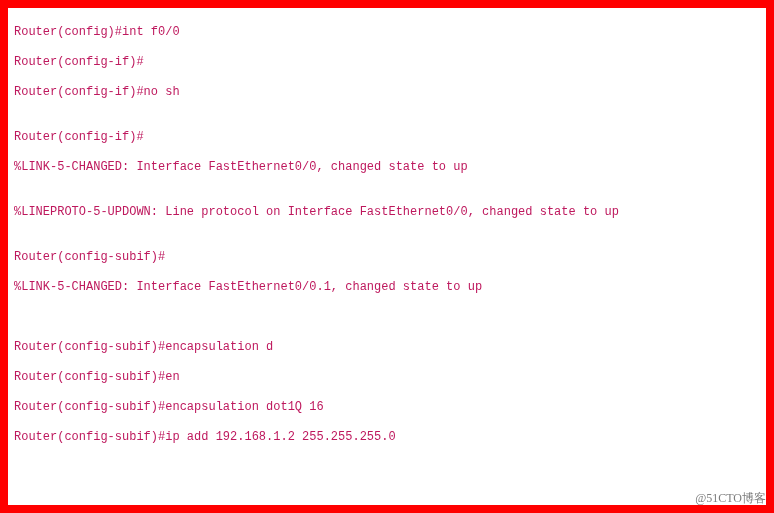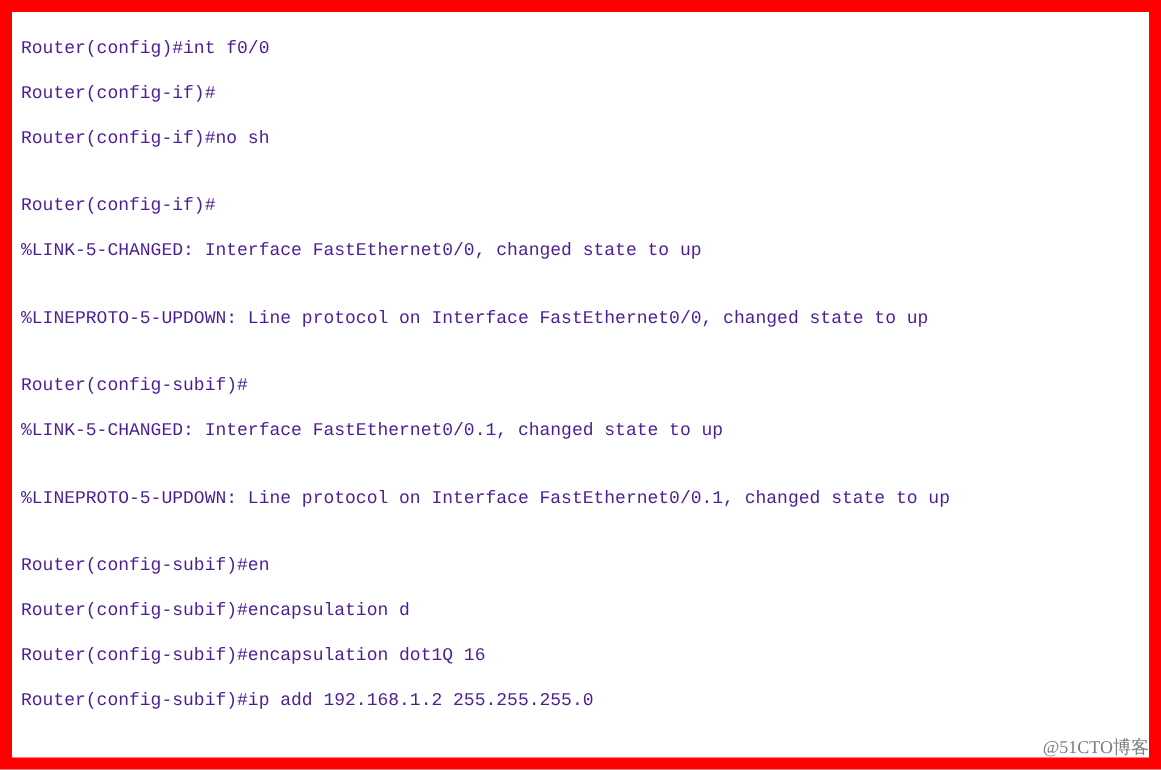--- a/index.html
+++ b/index.html
@@ -18,21 +18,21 @@
       border: 8px solid #ff0000;
       pointer-events: none;
     }
     .terminal {
       position: absolute;
       top: 8px; left: 8px;
       width: 758px;
       height: 497px;
       padding: 2px 6px;
       background: #ffffff;
-      color: #4c1d95;
+      color: #be185d;
       font-size: 12px;
       line-height: 15px;
       white-space: pre;
       overflow: hidden;
     }
     .line { display: block; }
     .watermark {
       position: absolute;
       right: 8px;
       bottom: 6px;
@@ -51,24 +51,23 @@
 <span class="line">Router(config-if)#no sh</span>
 <span class="line"></span>
 <span class="line">Router(config-if)#</span>
 <span class="line">%LINK-5-CHANGED: Interface FastEthernet0/0, changed state to up</span>
 <span class="line"></span>
 <span class="line">%LINEPROTO-5-UPDOWN: Line protocol on Interface FastEthernet0/0, changed state to up</span>
 <span class="line"></span>
 <span class="line">Router(config-subif)#</span>
 <span class="line">%LINK-5-CHANGED: Interface FastEthernet0/0.1, changed state to up</span>
 <span class="line"></span>
-<span class="line">%LINEPROTO-5-UPDOWN: Line protocol on Interface FastEthernet0/0.1, changed state to up</span>
 <span class="line"></span>
+<span class="line">Router(config-subif)#encapsulation d</span>
 <span class="line">Router(config-subif)#en</span>
-<span class="line">Router(config-subif)#encapsulation d</span>
 <span class="line">Router(config-subif)#encapsulation dot1Q 16</span>
 <span class="line">Router(config-subif)#ip add 192.168.1.2 255.255.255.0</span>
 
 
 
 <span class="line"></span>
 
 <span class="line"></span>
 
 

